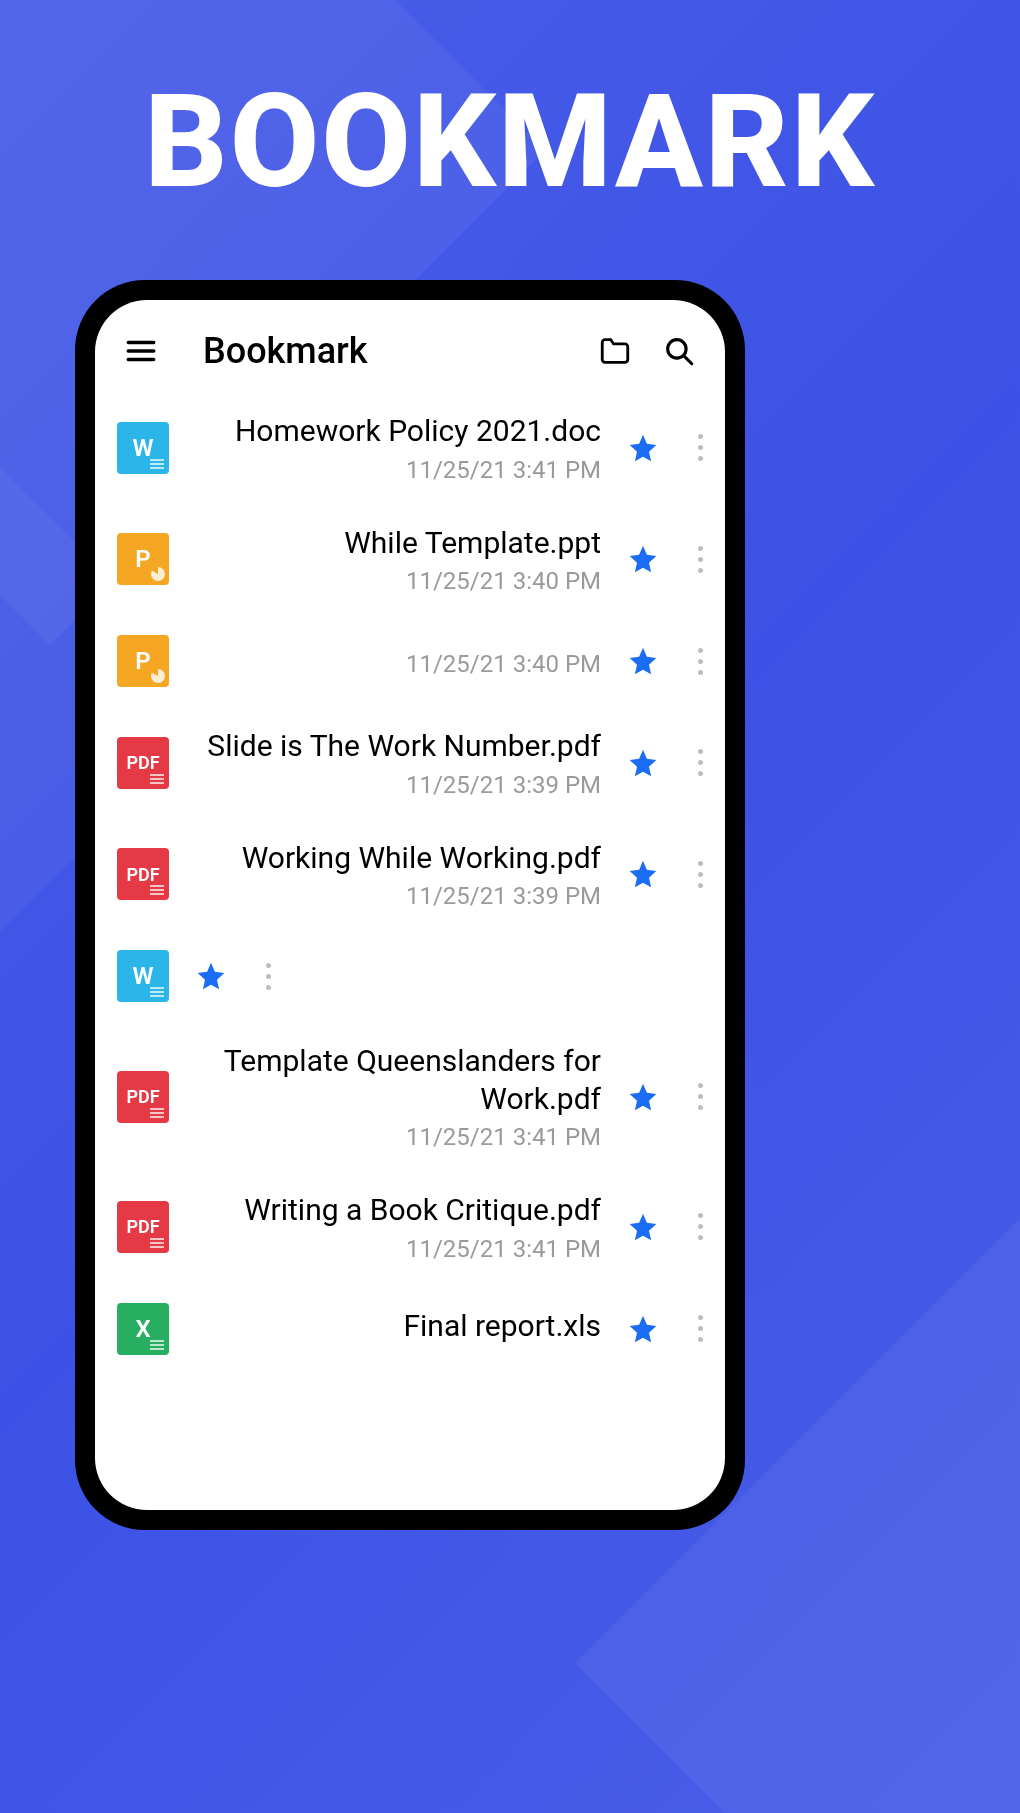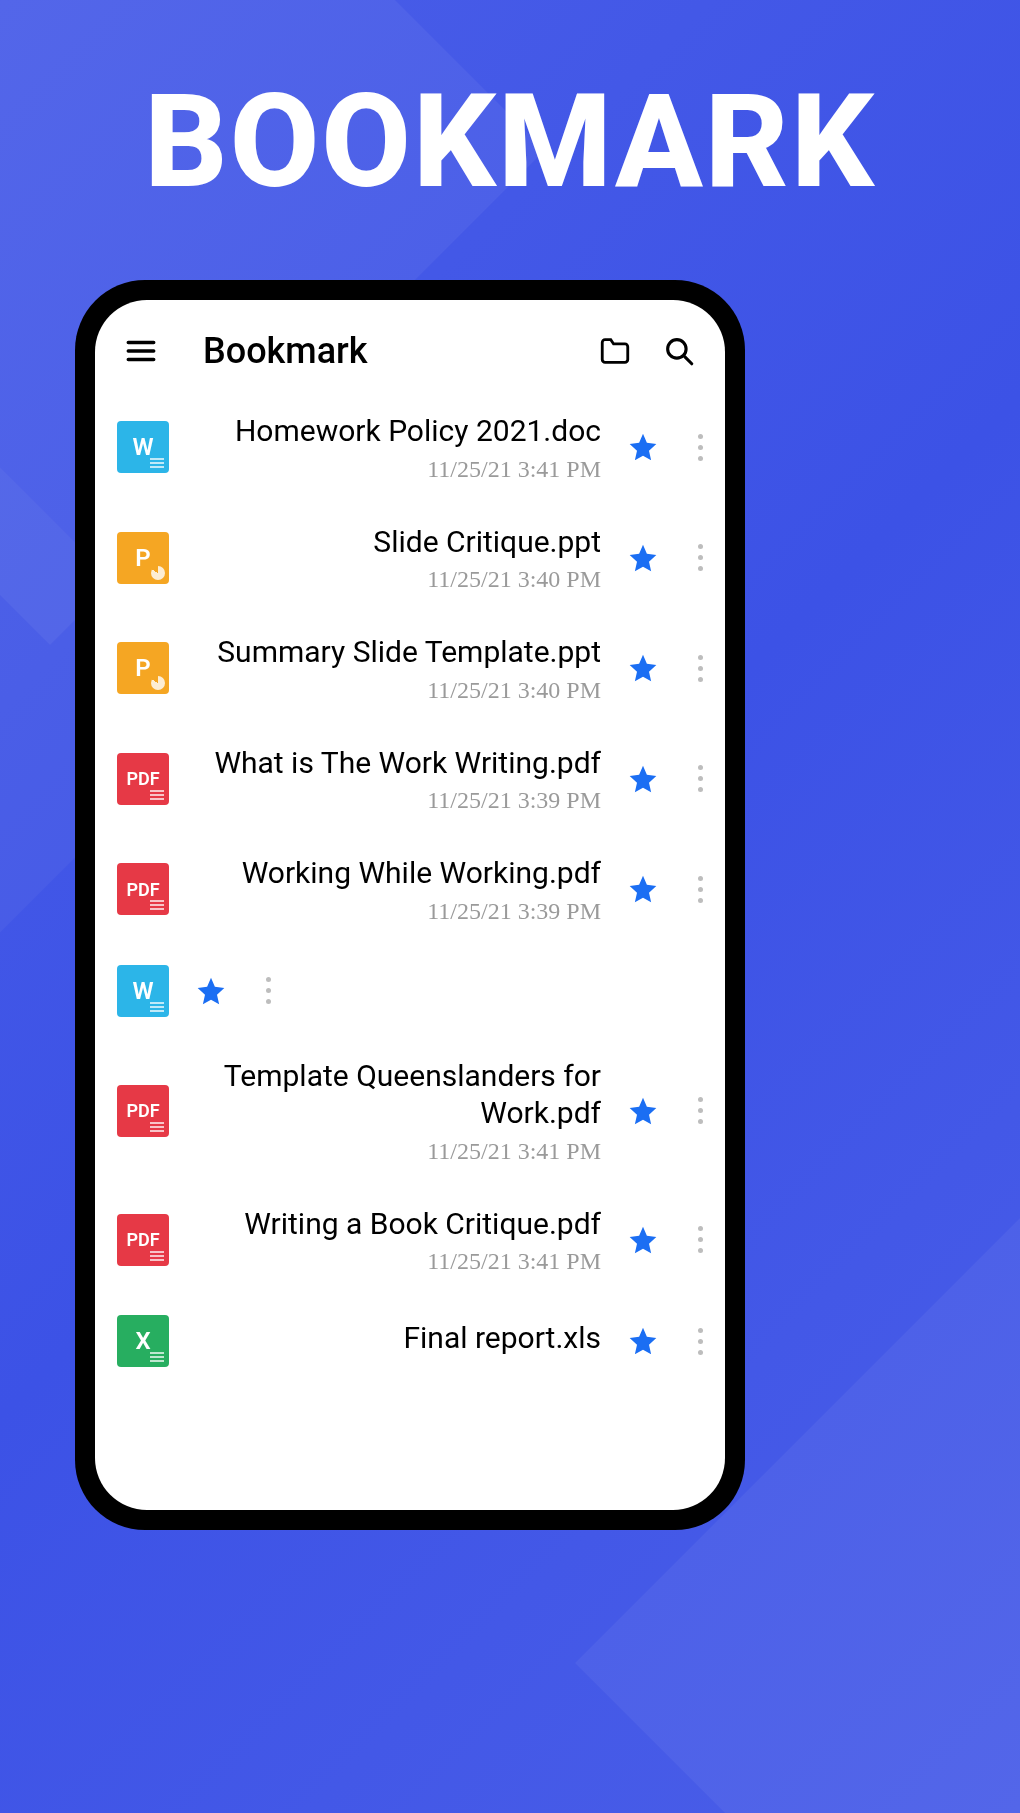--- a/index.html
+++ b/index.html
@@ -67,21 +67,21 @@
     display:flex; flex-direction:column; justify-content:space-between;
   }
   .fileicon .lines span { display:block; height:2px; background:rgba(255,255,255,0.7); }
   .fileicon.ppt .pie {
     position:absolute; bottom:4px; right:4px;
     width:14px; height:14px; border-radius:50%;
     background: conic-gradient(rgba(255,255,255,0.8) 0 300deg, transparent 300deg);
   }
   .meta { flex:1; min-width:0;text-align:right; }
   .fname { font-size: 30px; color:#000; line-height:1.25; }
-  .fdate { font-size: 24px; color:#9a9a9a; margin-top:6px;font-family:Liberation Serif, serif; }
+  .fdate { font-size: 24px; color:#9a9a9a; margin-top:6px; }
   .star { width:40px; height:40px; display:flex; align-items:center; justify-content:center; cursor:pointer; flex-shrink:0; }
   .star svg { width:32px; height:32px; fill:#1b6ef3; }
   .dots { width:30px; height:40px; display:flex; flex-direction:column; align-items:center; justify-content:center; gap:6px; cursor:pointer; flex-shrink:0; }
   .dots span { width:5px; height:5px; border-radius:50%; background:#bdbdbd; }
 </style>
 </head>
 <body>
 
 <div class="bg">
   <div class="diamond2"></div>
@@ -128,59 +128,58 @@
             </div>
             <div class="dots">
               <span></span>
               <span></span>
               <span></span>
             </div>
           </div>
           <div class="item">
             <div class="fileicon ppt">P<div class="pie"></div></div>
             <div class="meta">
-              <div class="fname">Slide Critique.ppt</div>
+              <div class="fname">While Template.ppt</div>
               <div class="fdate">11/25/21 3:40 PM</div>
             </div>
             <div class="star">
               <svg viewBox="0 0 24 24">
                 <path d="M12 2l2.9 6.9L22 9.8l-5.5 5 1.6 7.2L12 18.6 5.9 22l1.6-7.2L2 9.8l7.1-0.9L12 2z"></path>
               </svg>
             </div>
             <div class="dots">
               <span></span>
               <span></span>
               <span></span>
             </div>
           </div>
           <div class="item">
             <div class="fileicon ppt">P<div class="pie"></div></div>
             <div class="meta">
-              <div class="fname">Summary Slide Template.ppt</div>
               <div class="fdate">11/25/21 3:40 PM</div>
             </div>
             <div class="star">
               <svg viewBox="0 0 24 24">
                 <path d="M12 2l2.9 6.9L22 9.8l-5.5 5 1.6 7.2L12 18.6 5.9 22l1.6-7.2L2 9.8l7.1-0.9L12 2z"></path>
               </svg>
             </div>
             <div class="dots">
               <span></span>
               <span></span>
               <span></span>
             </div>
           </div>
           <div class="item">
             <div class="fileicon pdf">PDF<div class="lines">
                 <span></span>
                 <span></span>
                 <span></span>
               </div></div>
             <div class="meta">
-              <div class="fname">What is The Work Writing.pdf</div>
+              <div class="fname">Slide is The Work Number.pdf</div>
               <div class="fdate">11/25/21 3:39 PM</div>
             </div>
             <div class="star">
               <svg viewBox="0 0 24 24">
                 <path d="M12 2l2.9 6.9L22 9.8l-5.5 5 1.6 7.2L12 18.6 5.9 22l1.6-7.2L2 9.8l7.1-0.9L12 2z"></path>
               </svg>
             </div>
             <div class="dots">
               <span></span>
               <span></span>

